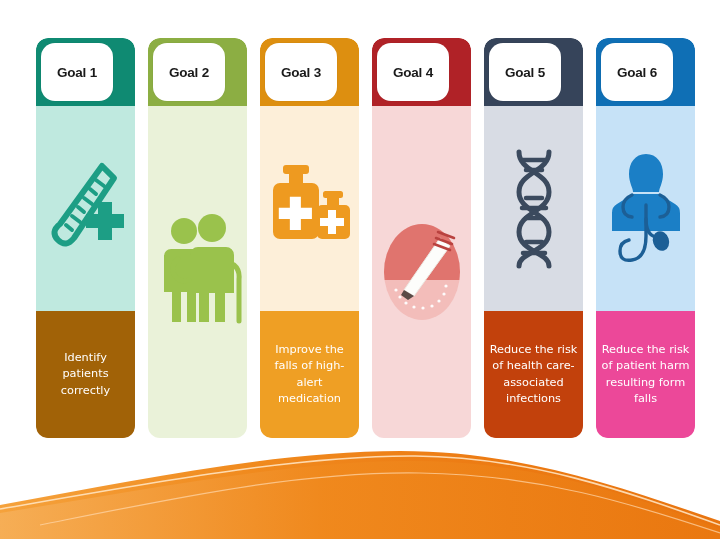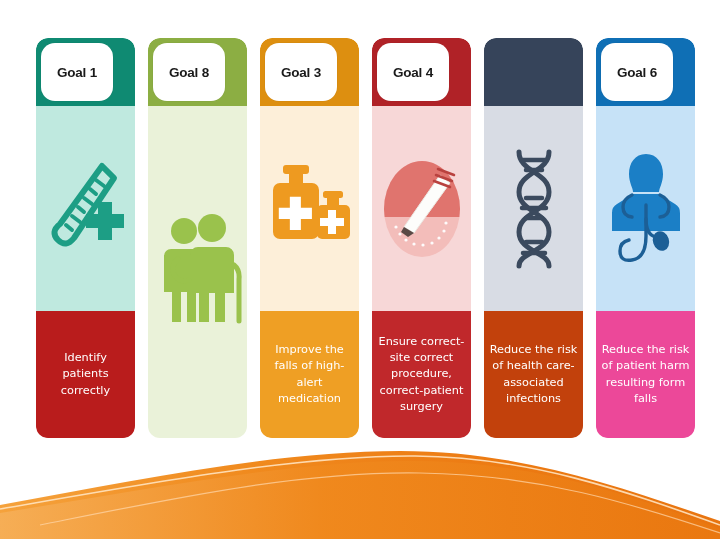--- a/index.html
+++ b/index.html
@@ -127,30 +127,30 @@
               <line x1="46" y1="33" x2="52" y2="38"></line>
               <line x1="40" y1="42" x2="48" y2="48"></line>
               <line x1="34" y1="51" x2="40" y2="56"></line>
               <line x1="28" y1="60" x2="36" y2="66"></line>
               <line x1="22" y1="69" x2="28" y2="74"></line>
             </g>
             <path fill="#1d9e85" d="M58 58 h12 v-12 h14 v12 h12 v14 h-12 v12 h-14 v-12 h-12 z" transform="translate(-16,0)"></path>
           </svg>
         </span>
       </div>
-      <div class="goal-caption" style="background:#b91c1c">
+      <div class="goal-caption" style="background:#a16207">
         <span class="goal-caption-text">Identify patients correctly</span>
       </div>
     </div>
 
     <div class="goal-column">
       <div class="goal-head">
         <div class="goal-head-bg" style="background:#8cae43"></div>
         <div class="goal-chip">
-          <span class="goal-chip-label">Goal 8</span>
+          <span class="goal-chip-label">Goal 2</span>
         </div>
       </div>
       <div class="goal-icon-panel" style="background:#eaf2d9">
         <span>
           <svg width="88" height="118" viewBox="0 0 88 118">
             <g fill="#9ac24c">
               <circle cx="30" cy="18" r="13"></circle>
               <path d="M17 36 h26 a7 7 0 0 1 7 7 v36 h-8 v30 h-9 v-30 h-6 v30 h-9 v-30 h-8 v-36 a7 7 0 0 1 7 -7 z"></path>
               <circle cx="58" cy="15" r="14"></circle>
               <path d="M44 34 h28 a8 8 0 0 1 8 8 v38 h-9 v29 h-10 v-29 h-6 v29 h-10 v-29 h-9 v-38 a8 8 0 0 1 8 -8 z"></path>
@@ -227,28 +227,28 @@
             <path d="M62 20 L72 28 L36 78 L26 72 Z" fill="#fdfdfb" stroke="#eceae4" stroke-width="1"></path>
             <path d="M26 72 L36 78 L30 82 L23 77 Z" fill="#5a4a46"></path>
             <g stroke="#b9423f" stroke-width="2.6" stroke-linecap="round">
               <line x1="60" y1="14" x2="76" y2="20"></line>
               <line x1="58" y1="20" x2="74" y2="26"></line>
               <line x1="56" y1="26" x2="72" y2="32"></line>
             </g>
           </svg>
         </span>
       </div>
-      <div class="goal-caption" style="background:#c0282b">
-        <span class="goal-caption-text">Ensure correct-site correct procedure, correct-patient surgery</span>
-      </div>
     </div>
 
     <div class="goal-column">
       <div class="goal-head">
         <div class="goal-head-bg" style="background:#36445a"></div>
+        <div class="goal-chip">
+          <span class="goal-chip-label">Goal 5</span>
+        </div>
       </div>
       <div class="goal-icon-panel" style="background:#d8dce4">
         <span>
           <svg width="62" height="122" viewBox="0 0 62 122">
             <g stroke="#3b4a5e" stroke-width="5" fill="none" stroke-linecap="round">
               <path d="M16 4 C16 24 46 24 46 44 C46 64 16 64 16 84 C16 104 46 104 46 118"></path>
               <path d="M46 4 C46 24 16 24 16 44 C16 64 46 64 46 84 C46 104 16 104 16 118"></path>
             </g>
             <g stroke="#3b4a5e" stroke-width="4.5" stroke-linecap="round">
               <line x1="20" y1="12" x2="42" y2="12"></line>

